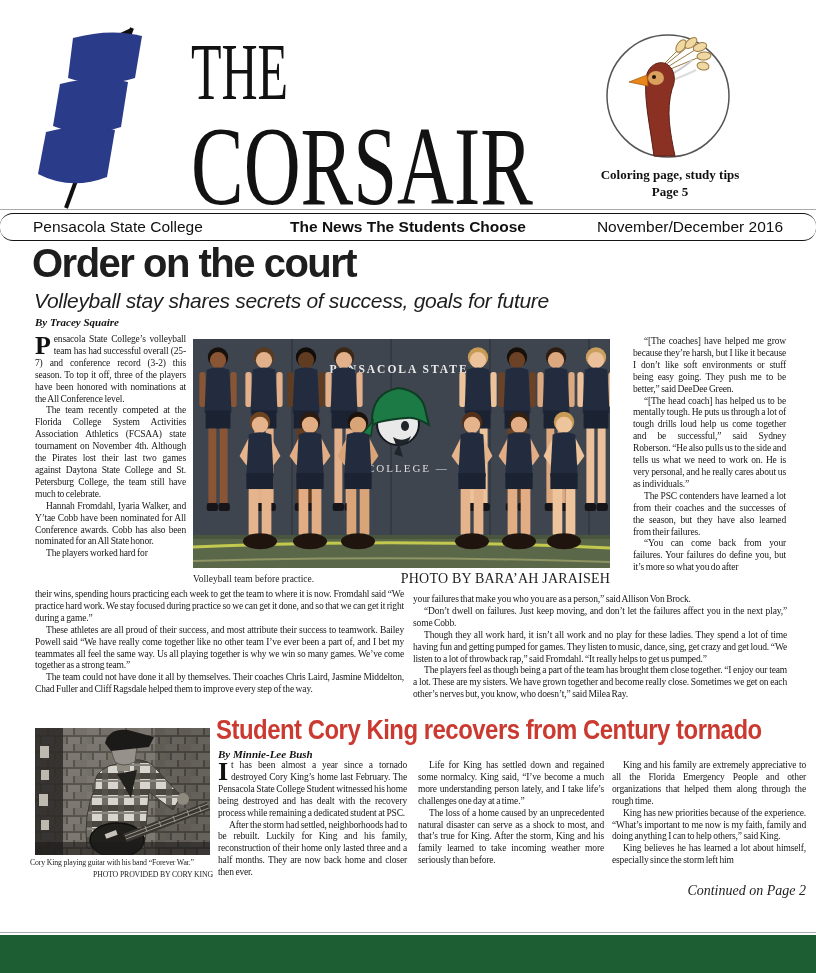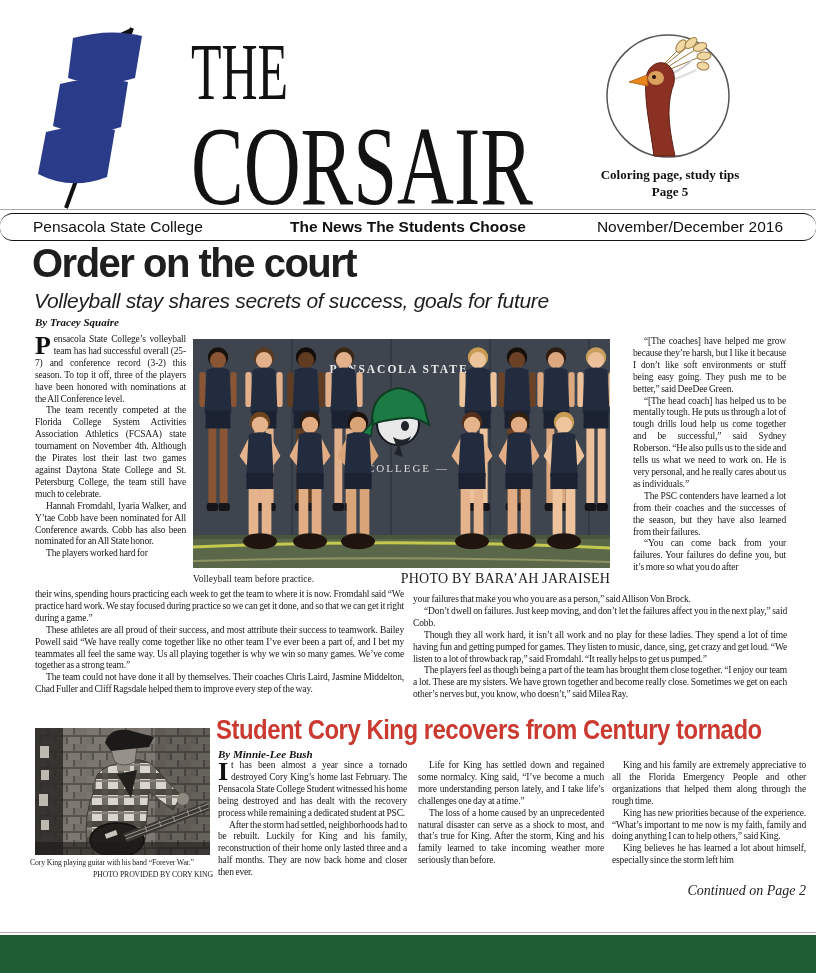--- a/index.html
+++ b/index.html
@@ -195,21 +195,21 @@
   <div class="abs body-col cont" style="left:35px;top:589px;width:369px;">
     <div>
         <p>their wins, spending hours practicing each week to get the team to where it is now. Fromdahl said “We practice hard work. We stay focused during practice so we can get it done, and so that we can get it right during a game.”</p>
         <p>These athletes are all proud of their success, and most attribute their success to teamwork. Bailey Powell said “We have really come together like no other team I’ve ever been a part of, and I bet my teammates all feel the same way. Us all playing together is why we win so many games. We’ve come together as a strong team.”</p>
         <p>The team could not have done it all by themselves. Their coaches Chris Laird, Jasmine Middelton, Chad Fuller and Cliff Ragsdale helped them to improve every step of the way.</p>
       </div>
   </div>
   <div class="abs body-col cont" style="left:413px;top:594px;width:374px;">
     <div>
         <p>your failures that make you who you are as a person,” said Allison Von Brock.</p>
-        <p>“Don’t dwell on failures. Just keep moving, and don’t let the failures affect you in the next play,” said Cobb.</p>
+        <p>“Don’t dwell on failures. Just keep moving, and don’t let the failures affect you in the next play,” some Cobb.</p>
         <p>Though they all work hard, it isn’t all work and no play for these ladies. They spend a lot of time having fun and getting pumped for games. They listen to music, dance, sing, get crazy and get loud. “We listen to a lot of throwback rap,” said Fromdahl. “It really helps to get us pumped.”</p>
         <p>The players feel as though being a part of the team has brought them close together. “I enjoy our team a lot. These are my sisters. We have grown together and become really close. Sometimes we get on each other’s nerves but, you know, who doesn’t,” said Milea Ray.</p>
       </div>
   </div>
 
   <svg class="abs" style="left:35px;top:728px;" width="175" height="127" viewBox="0 0 175 127">
     <defs>
       <pattern id="bw" width="26" height="16" patternUnits="userSpaceOnUse">
         <rect width="26" height="16" fill="#57534d"></rect>
         <rect x="0" y="0" width="12" height="7" fill="#7b7770"></rect>

